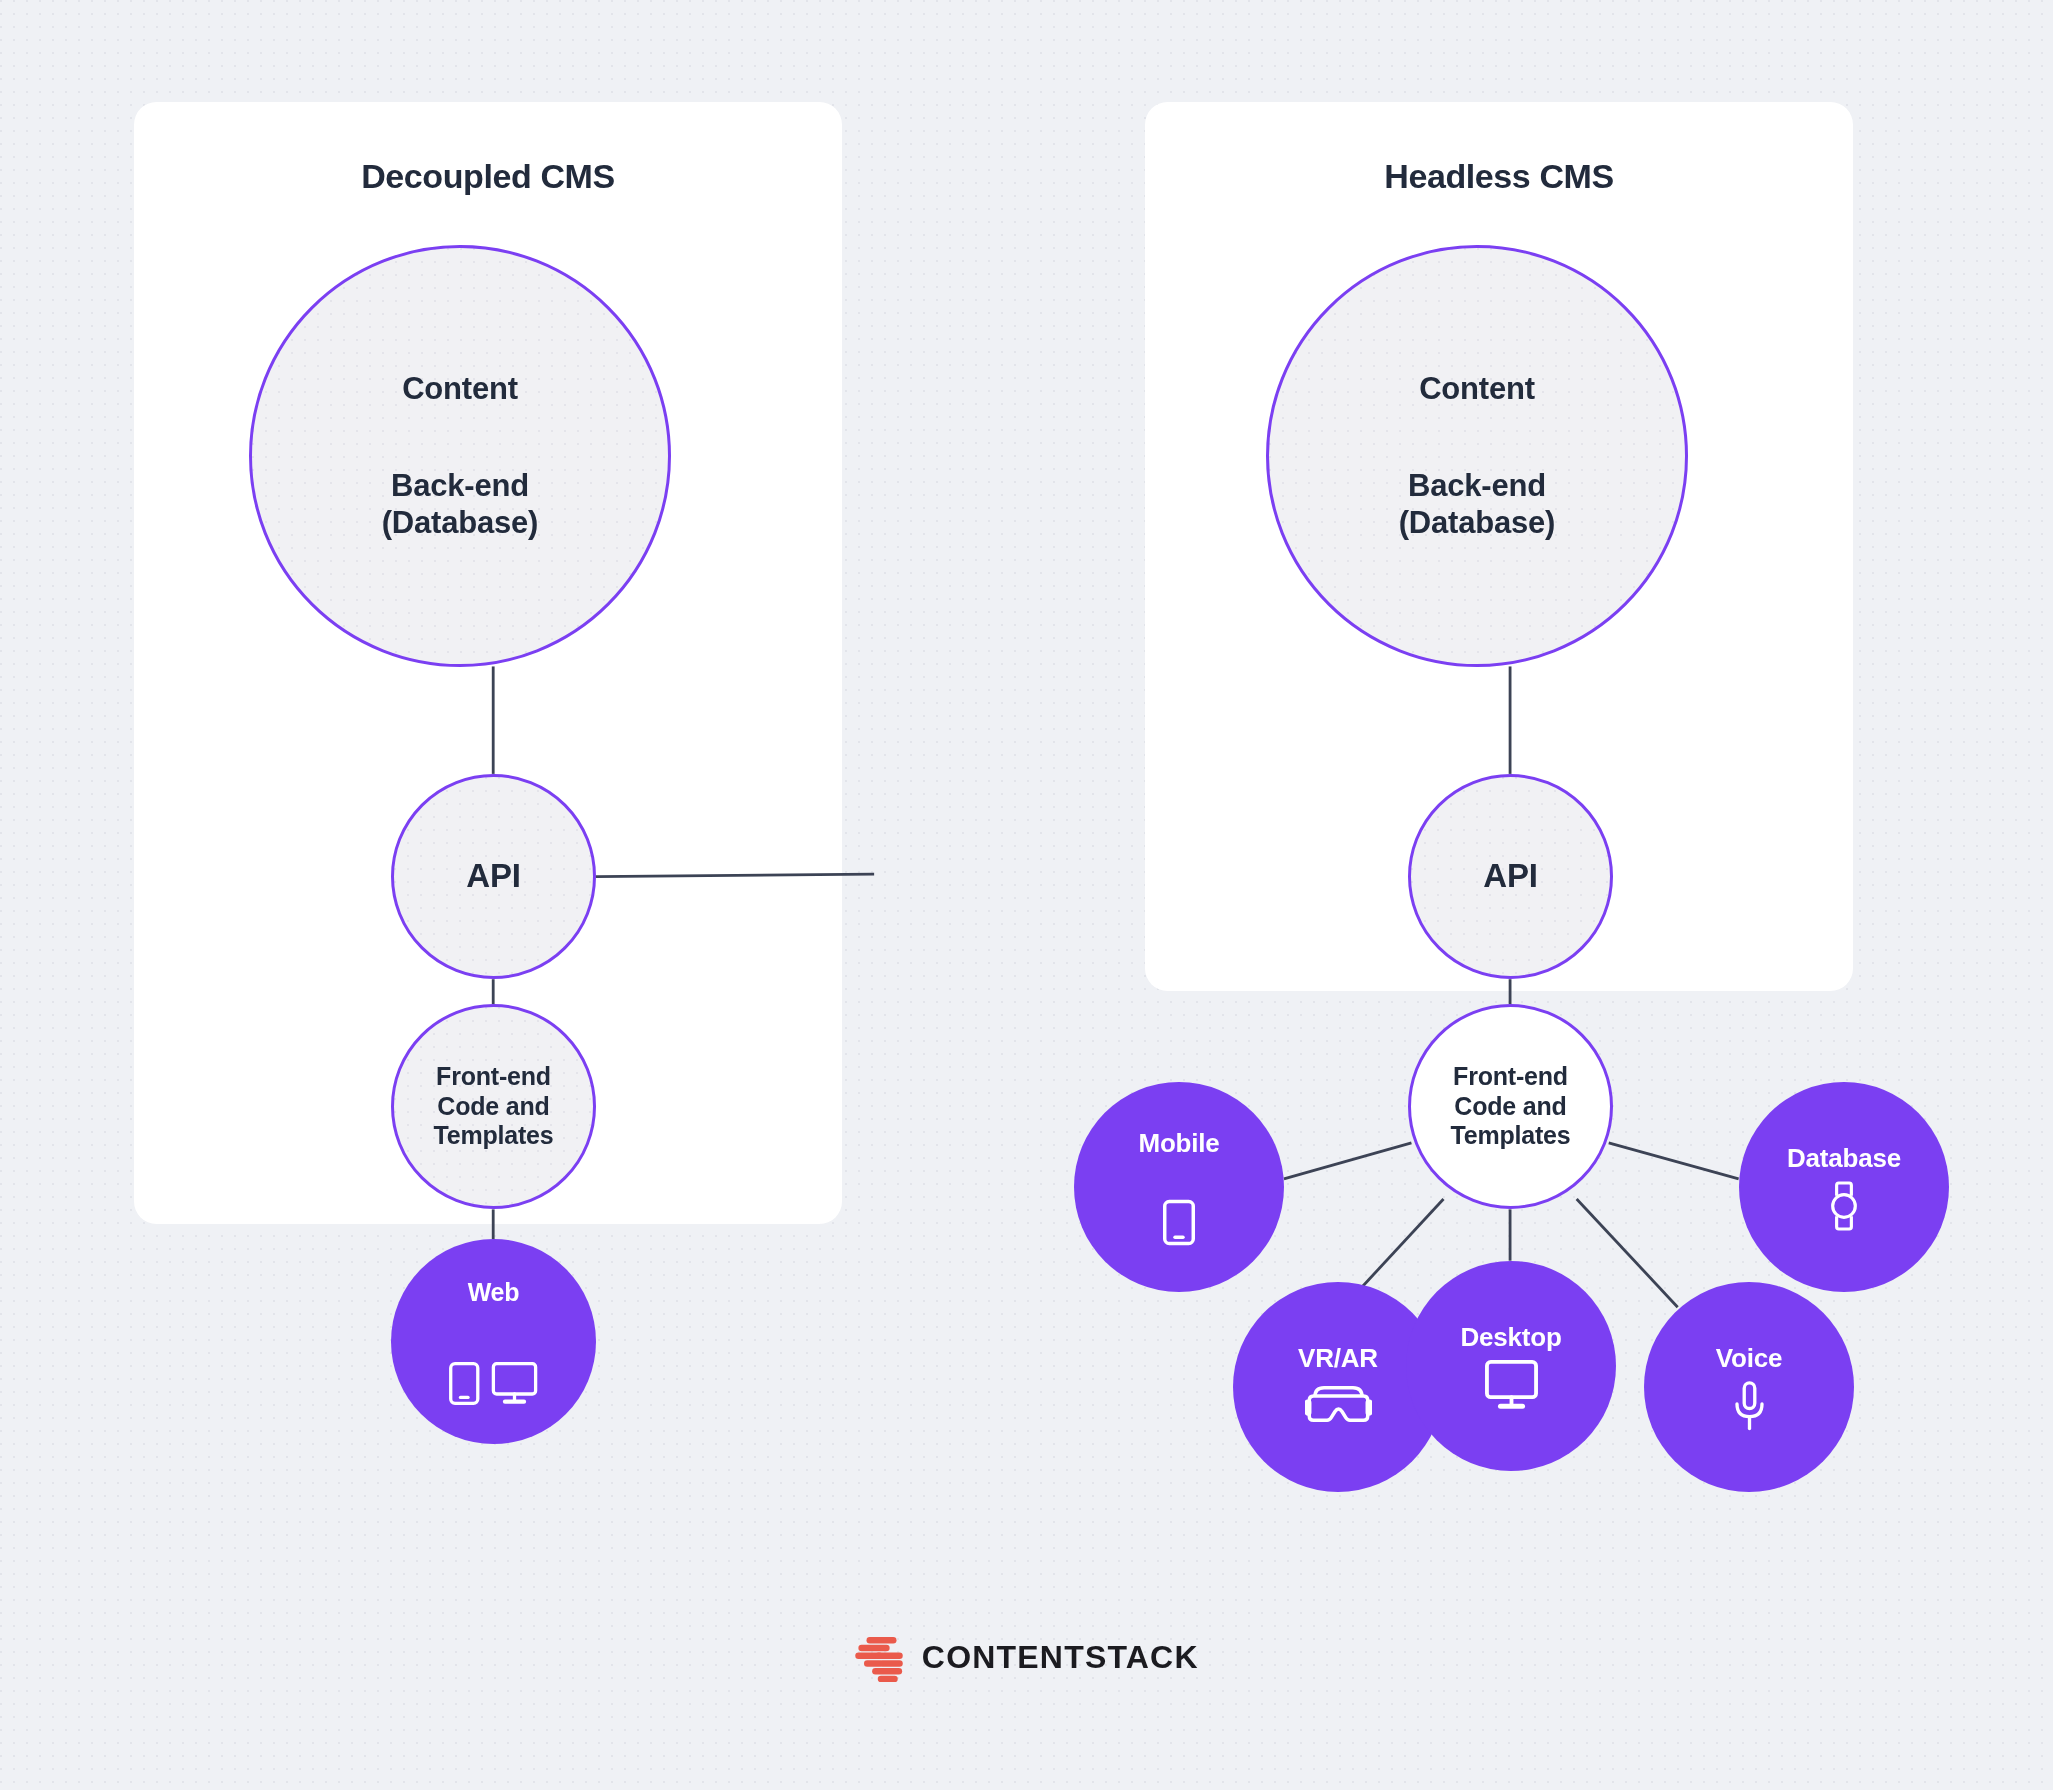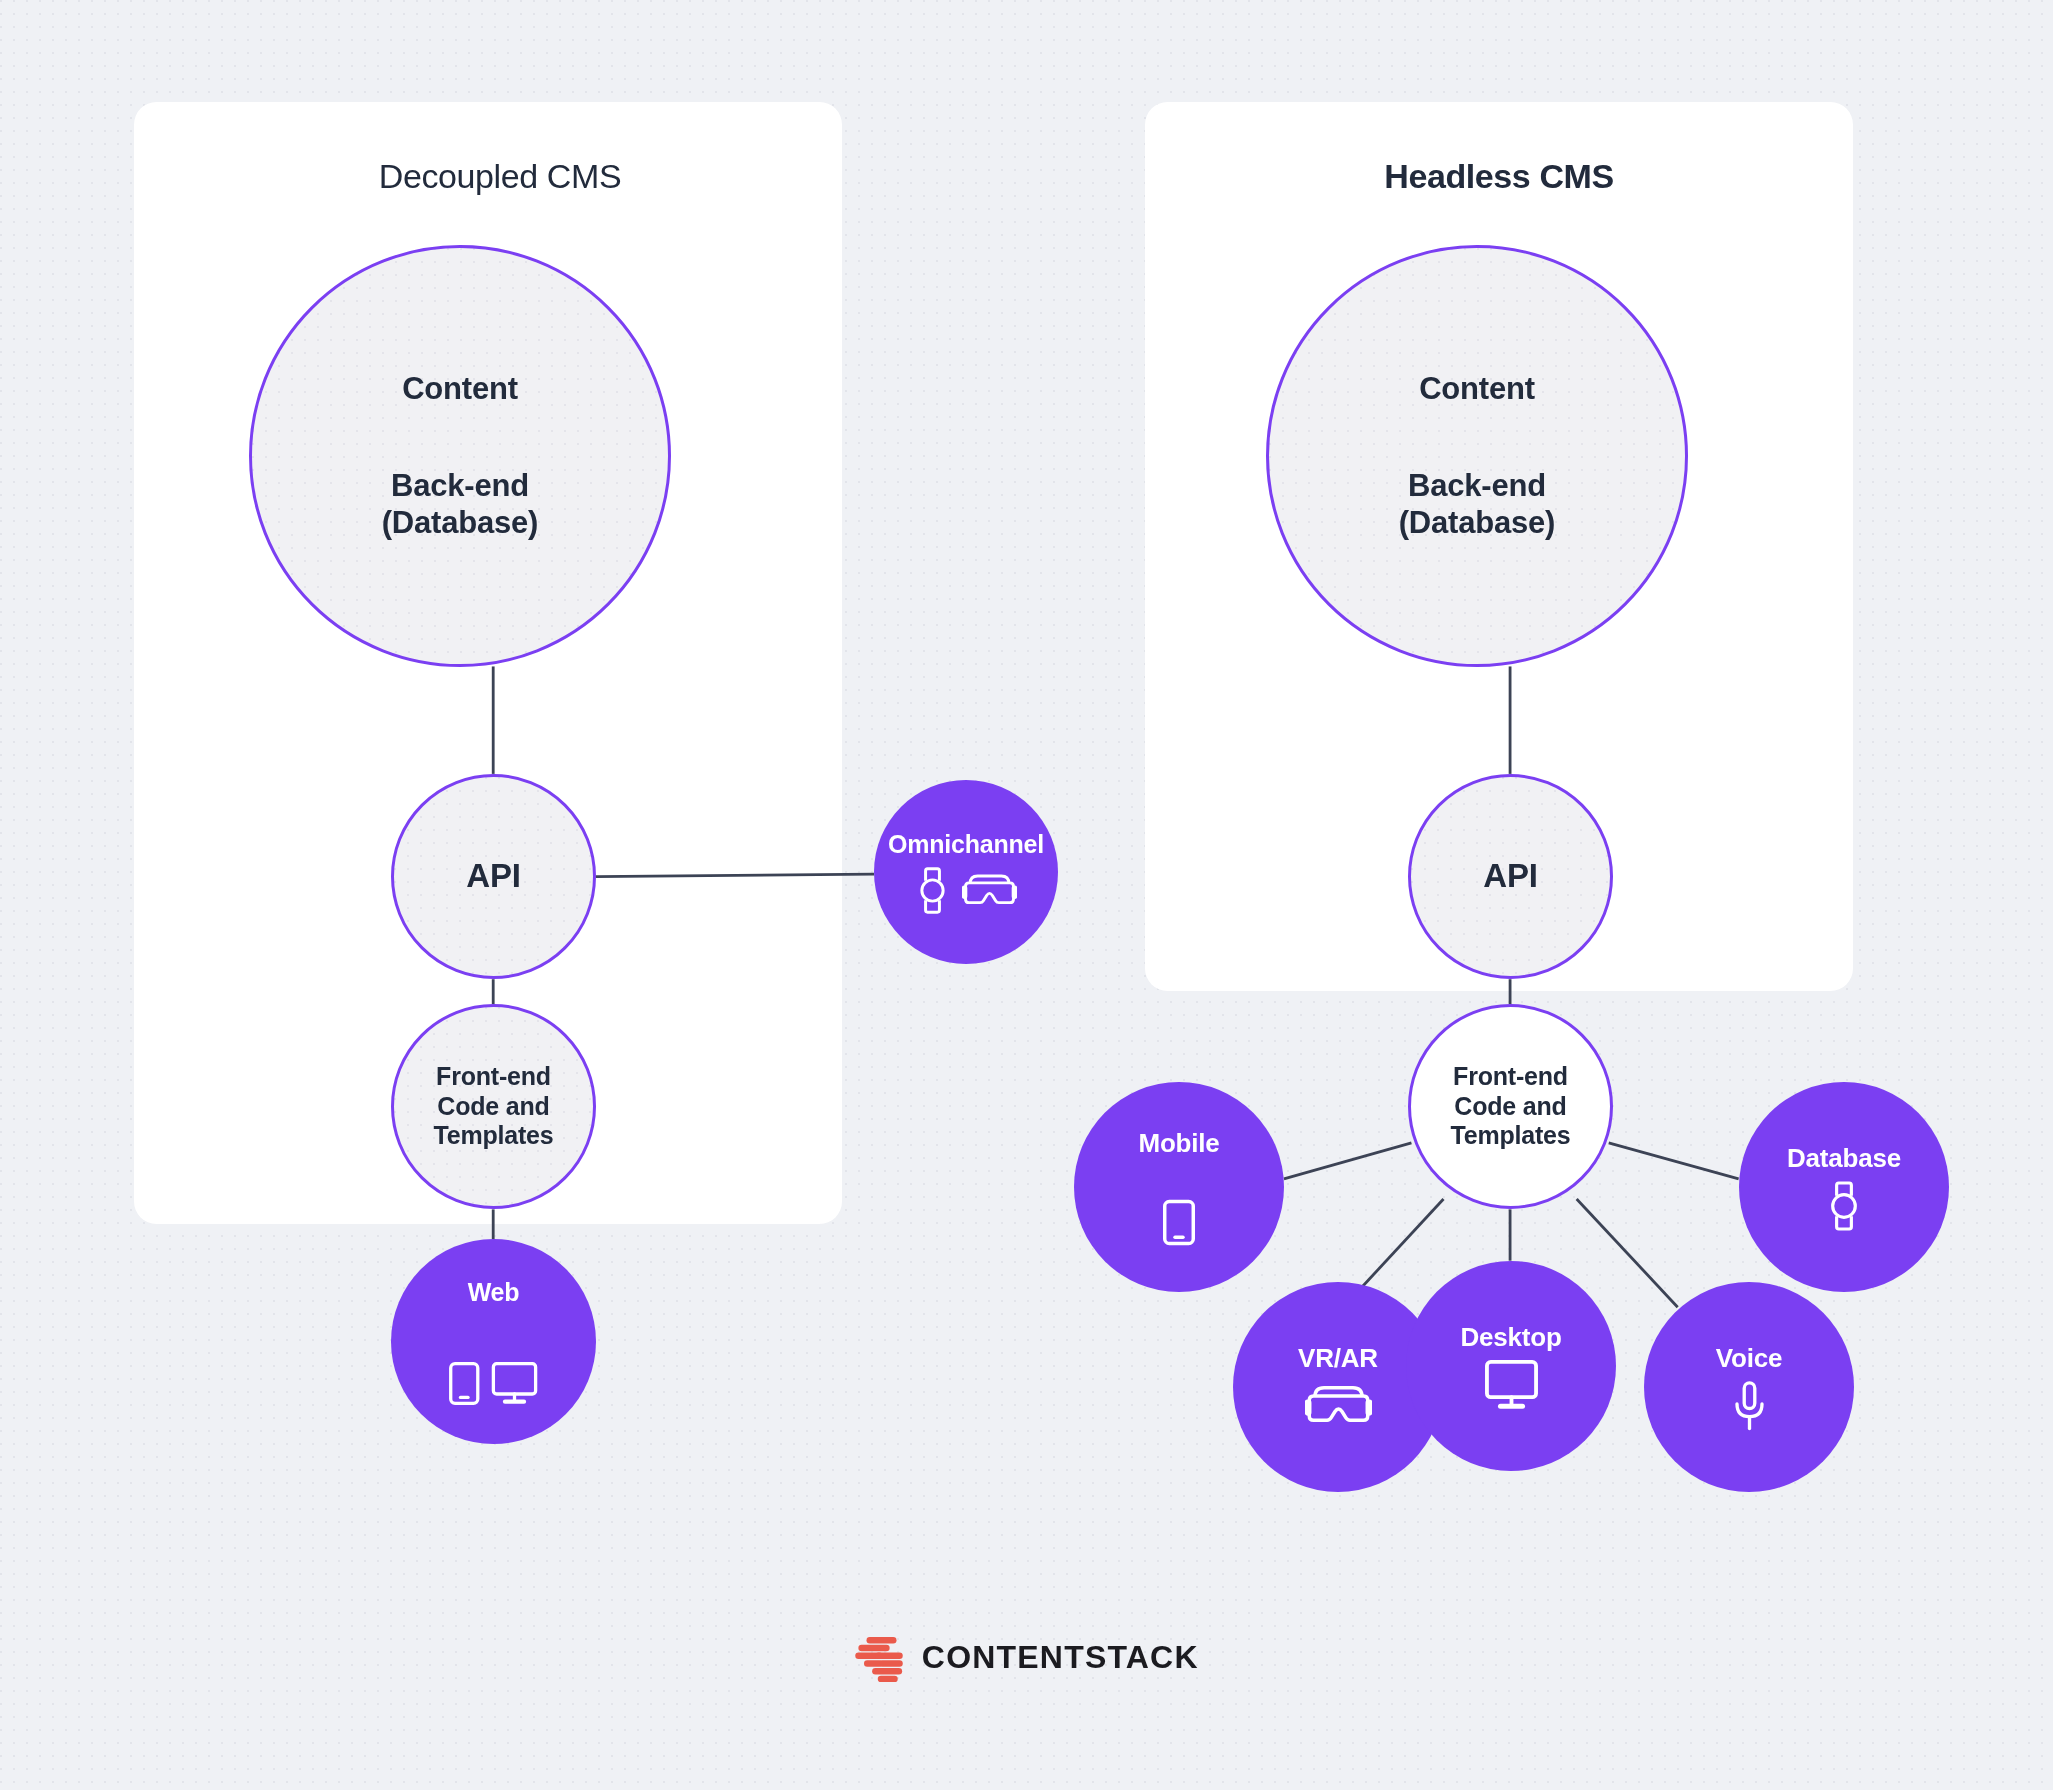--- a/index.html
+++ b/index.html
@@ -140,21 +140,21 @@
       <line x1="1883" y1="1221" x2="1883" y2="1252"></line>
 
       <line x1="1760" y1="1425" x2="1601" y2="1470"></line>
       <line x1="2006" y1="1425" x2="2168" y2="1470"></line>
       <line x1="1800" y1="1495" x2="1675" y2="1630"></line>
       <line x1="1883" y1="1508" x2="1883" y2="1572"></line>
       <line x1="1966" y1="1495" x2="2092" y2="1630"></line>
     </g>
   </svg>
 
-  <div style="position:absolute;left:134px;top:157px;width:708px;text-align:center;font-size:34px;font-weight:normal;color:#222b3c;letter-spacing:-0.4px;padding-left:12px;">Decoupled CMS</div>
+  <div style="position:absolute;left:134px;top:157px;width:708px;text-align:center;font-size:34px;font-weight:bold;color:#222b3c;letter-spacing:-0.4px;">Decoupled CMS</div>
   <div style="position:absolute;left:1145px;top:157px;width:708px;text-align:center;font-size:34px;font-weight:bold;color:#222b3c;letter-spacing:-0.4px;">Headless CMS</div>
 
   <div class="node outline" id="node-content-left">
     <div class="label">Content</div>
     <div class="label second">Back-end</div>
     <div class="label">(Database)</div>
   </div>
 
   <div class="node outline" id="node-api-left">
     <div class="label">API</div>
@@ -178,40 +178,20 @@
       <span>
         <svg class="icon-svg" width="47" height="43" viewBox="0 0 36 34" fill="none" stroke="#fff" stroke-width="2.6" stroke-linejoin="round">
           <rect x="1.3" y="1.3" width="33.4" height="24" rx="2.6"></rect>
           <line x1="18" y1="25.3" x2="18" y2="30" stroke-linecap="round"></line>
           <line x1="10.5" y1="31.4" x2="25.5" y2="31.4" stroke-linecap="round" stroke-width="3.4"></line>
         </svg>
       </span>
     </div>
   </div>
 
-  <div class="node filled" id="node-omni">
-    <div class="label">Omnichannel</div>
-    <div class="icons">
-      <span>
-        <svg class="icon-svg" width="35" height="47" viewBox="0 0 28 38" fill="none" stroke="#fff" stroke-width="2.4" stroke-linejoin="round">
-          <circle cx="14" cy="19" r="8.6"></circle>
-          <path d="M8.4 11.2 L8.4 3.2 Q8.4 1.5 10 1.5 L18 1.5 Q19.6 1.5 19.6 3.2 L19.6 11.2"></path>
-          <path d="M8.4 26.8 L8.4 34.8 Q8.4 36.5 10 36.5 L18 36.5 Q19.6 36.5 19.6 34.8 L19.6 26.8"></path>
-        </svg>
-      </span>
-      <span>
-        <svg class="icon-svg" width="55" height="40" viewBox="0 0 44 32" fill="none" stroke="#fff" stroke-width="2.3" stroke-linejoin="round">
-          <path d="M6.5 10 Q6.5 4 12.5 4 L31.5 4 Q37.5 4 37.5 10"></path>
-          <path d="M5.6 9.5 L38.4 9.5 Q41.2 9.5 41.2 12.3 L41.2 22.5 Q41.2 25.3 38.4 25.3 L29.5 25.3 Q27.8 25.3 26.9 23.8 L24.3 19.6 Q22 16.2 19.7 19.6 L17.1 23.8 Q16.2 25.3 14.5 25.3 L5.6 25.3 Q2.8 25.3 2.8 22.5 L2.8 12.3 Q2.8 9.5 5.6 9.5 Z"></path>
-          <rect x="0.9" y="12.8" width="2.2" height="8.4" rx="1"></rect>
-          <rect x="40.9" y="12.8" width="2.2" height="8.4" rx="1"></rect>
-        </svg>
-      </span>
-    </div>
-  </div>
 
   <div class="node outline" id="node-content-right">
     <div class="label">Content</div>
     <div class="label second">Back-end</div>
     <div class="label">(Database)</div>
   </div>
 
   <div class="node outline" id="node-api-right">
     <div class="label">API</div>
   </div>

